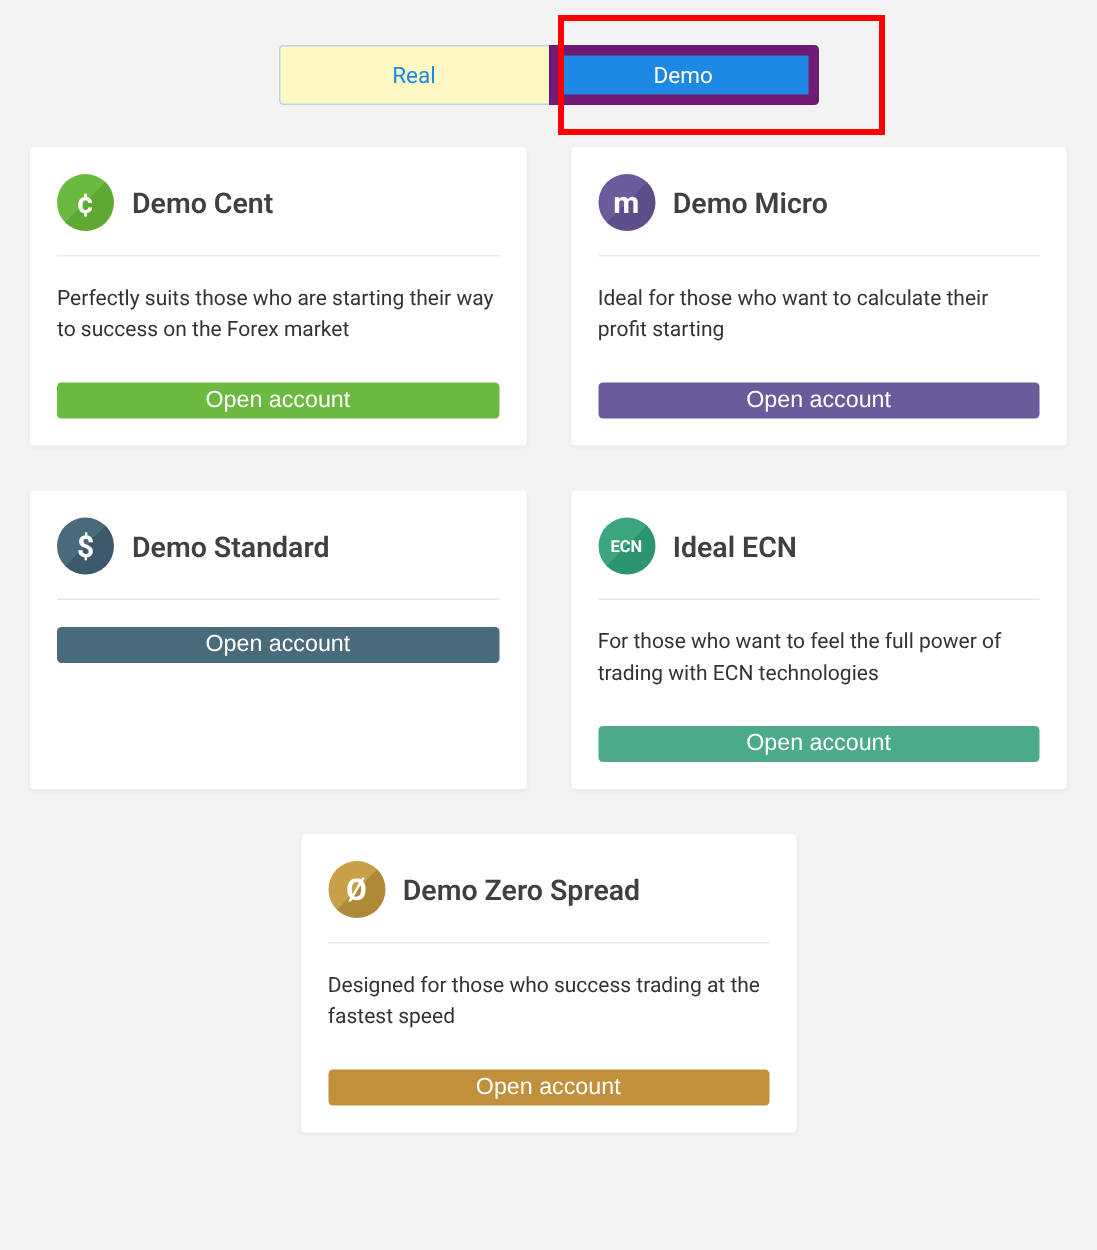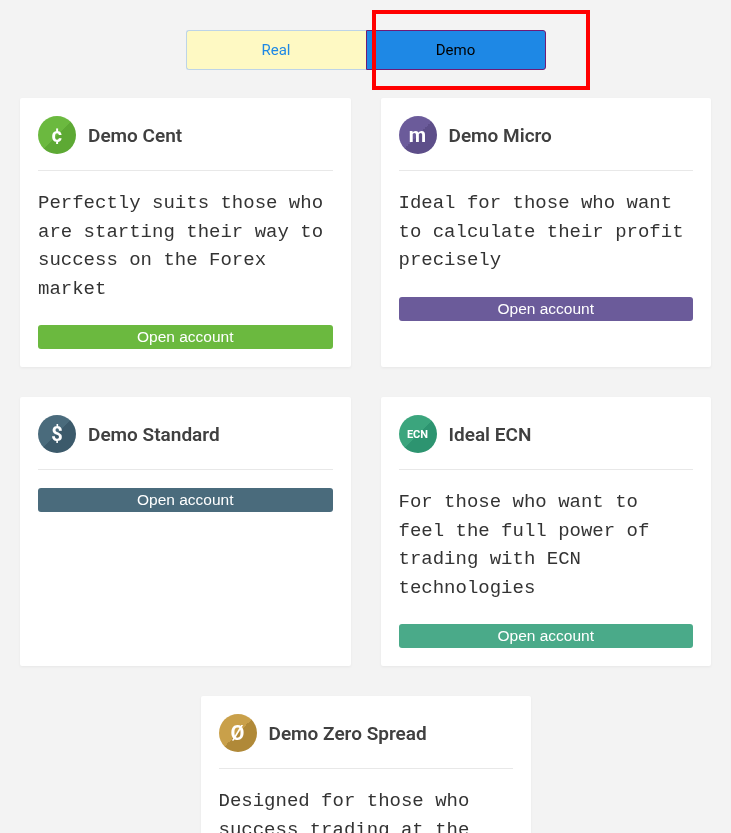--- a/index.html
+++ b/index.html
@@ -35,22 +35,22 @@
     }
     .tab-real {
       background: #fef9c3;
       color: #1e88e5;
       border: 1px solid #bdd4e7;
       border-right: none;
       border-radius: 3px 0 0 3px;
     }
     .tab-demo {
       background: #1e88e5;
-      color: #000000;
-      border: 1px solid #701a75;
+      color: #ffffff;
+      border: 7px solid #701a75;
       border-radius: 0 3px 3px 0;
     }
     .highlight-box {
       position: absolute;
       border: 4px solid #ff0000;
       width: 218px;
       height: 80px;
       left: 352px;
       top: -20px;
       pointer-events: none;
@@ -104,26 +104,25 @@
     }
     .icon-zero {
       background: linear-gradient(135deg, #c9a04a 50%, #b08938 50%);
     }
     .card-title {
       font-size: 19px;
       font-weight: 600;
       color: #404040;
     }
     .card-desc {
-      font-size: 19px;
+      font-size: 14px;
       color: #333;
       line-height: 1.5;
       margin-bottom: 22px;
       min-height: 44px;
-      font-family: Liberation Mono, monospace;
     }
     .btn {
       width: 100%;
       padding: 3px;
       border: none;
       border-radius: 3px;
       color: #ffffff;
       font-size: 15.5px;
       cursor: pointer;
       text-align: center;
@@ -161,21 +160,21 @@
     </div>
     <div class="card-desc">Perfectly suits those who are starting their way to success on the Forex market</div>
     <button class="btn btn-cent">Open account</button>
   </div>
 
   <div class="card">
     <div class="card-header">
       <div class="icon-wrap icon-micro">m</div>
       <div class="card-title">Demo Micro</div>
     </div>
-    <div class="card-desc">Ideal for those who want to calculate their profit precisely</div>
+    <div class="card-desc">Ideal for those who want to calculate their profit starting</div>
     <button class="btn btn-micro">Open account</button>
   </div>
 
   <div class="card">
     <div class="card-header">
       <div class="icon-wrap icon-standard">$</div>
       <div class="card-title">Demo Standard</div>
     </div>
     <button class="btn btn-standard">Open account</button>
   </div>

